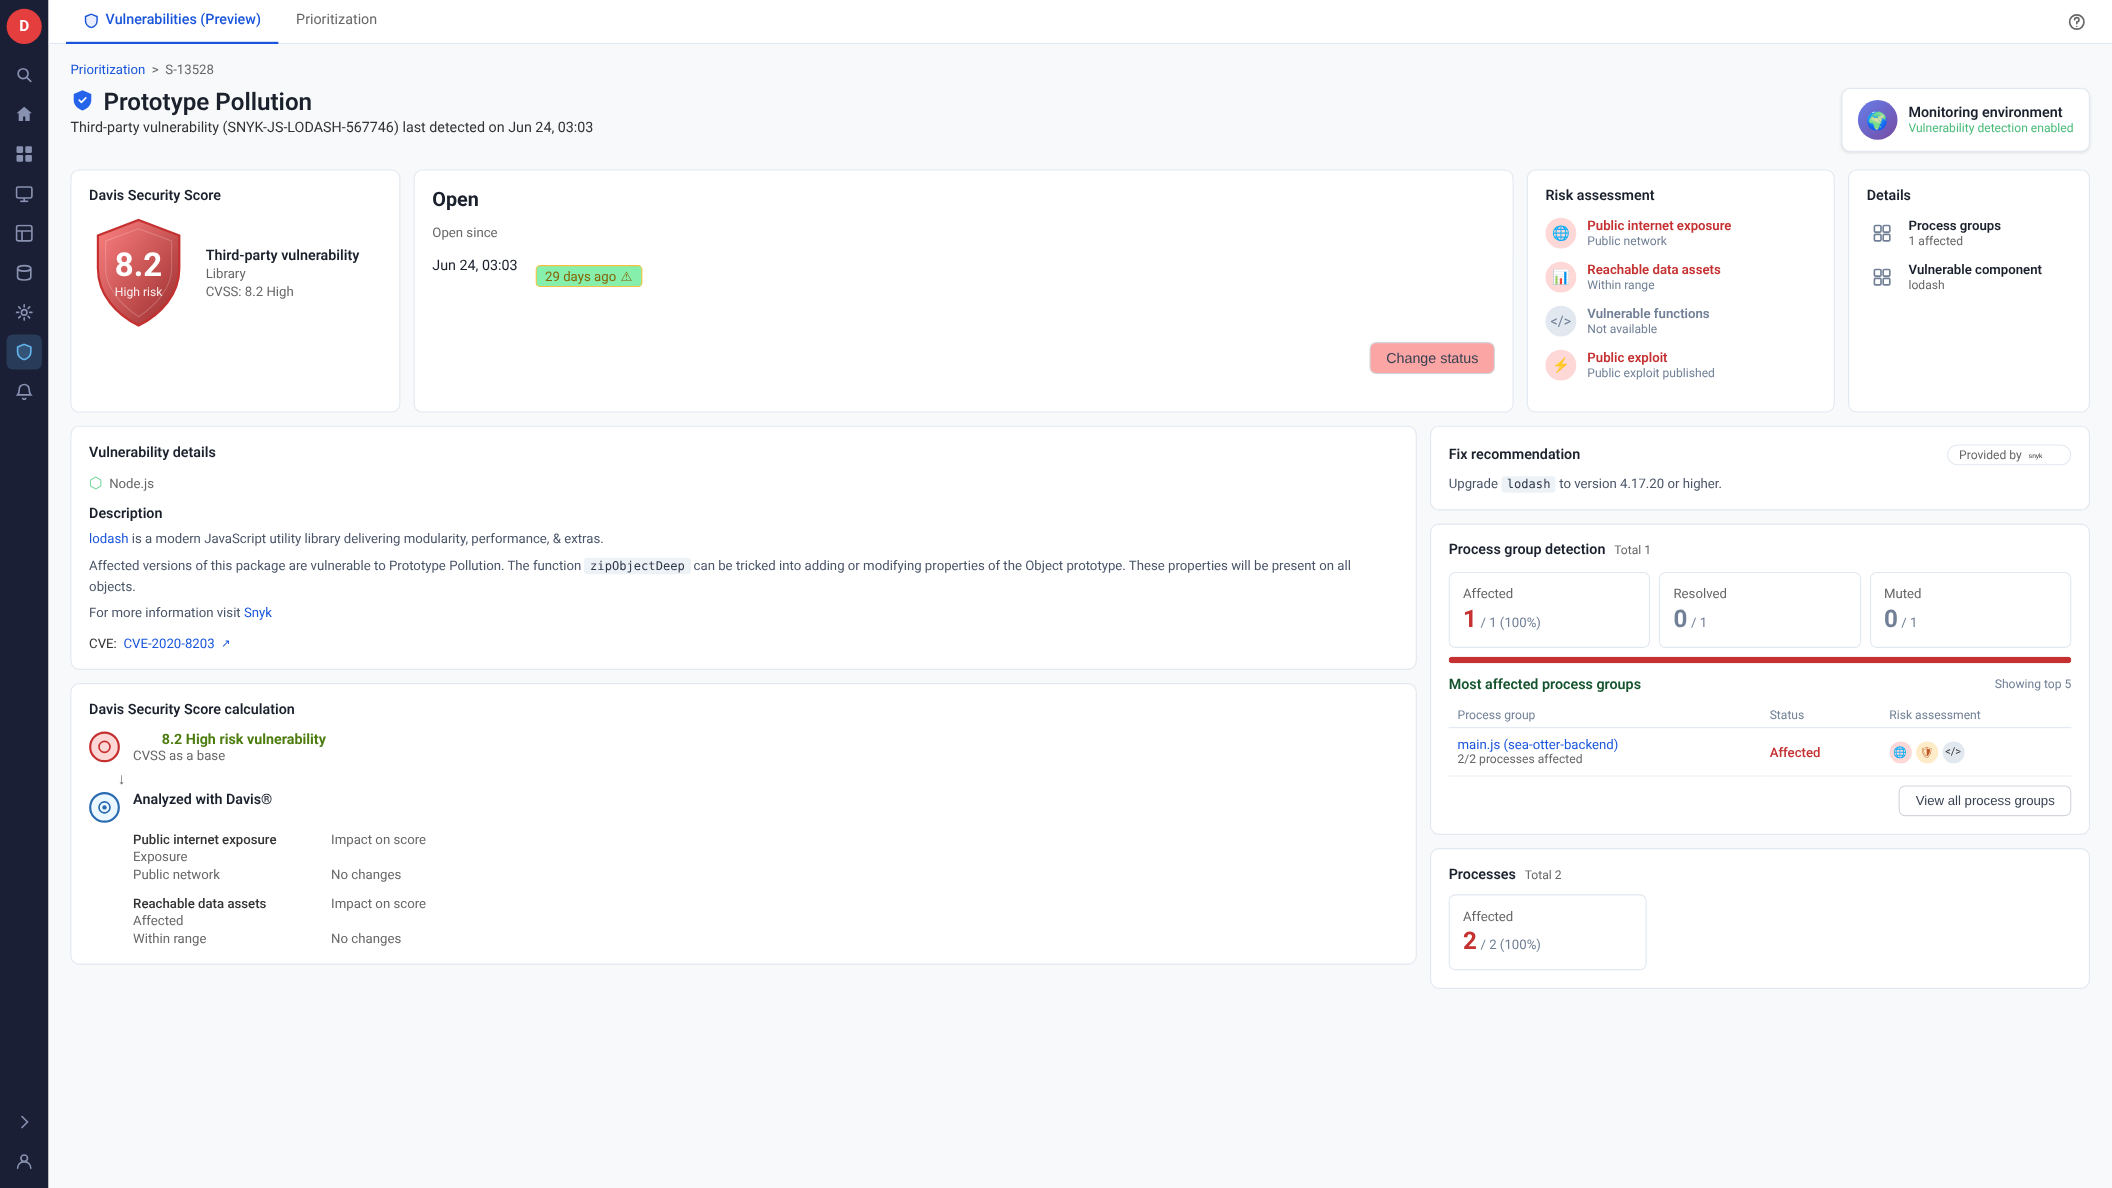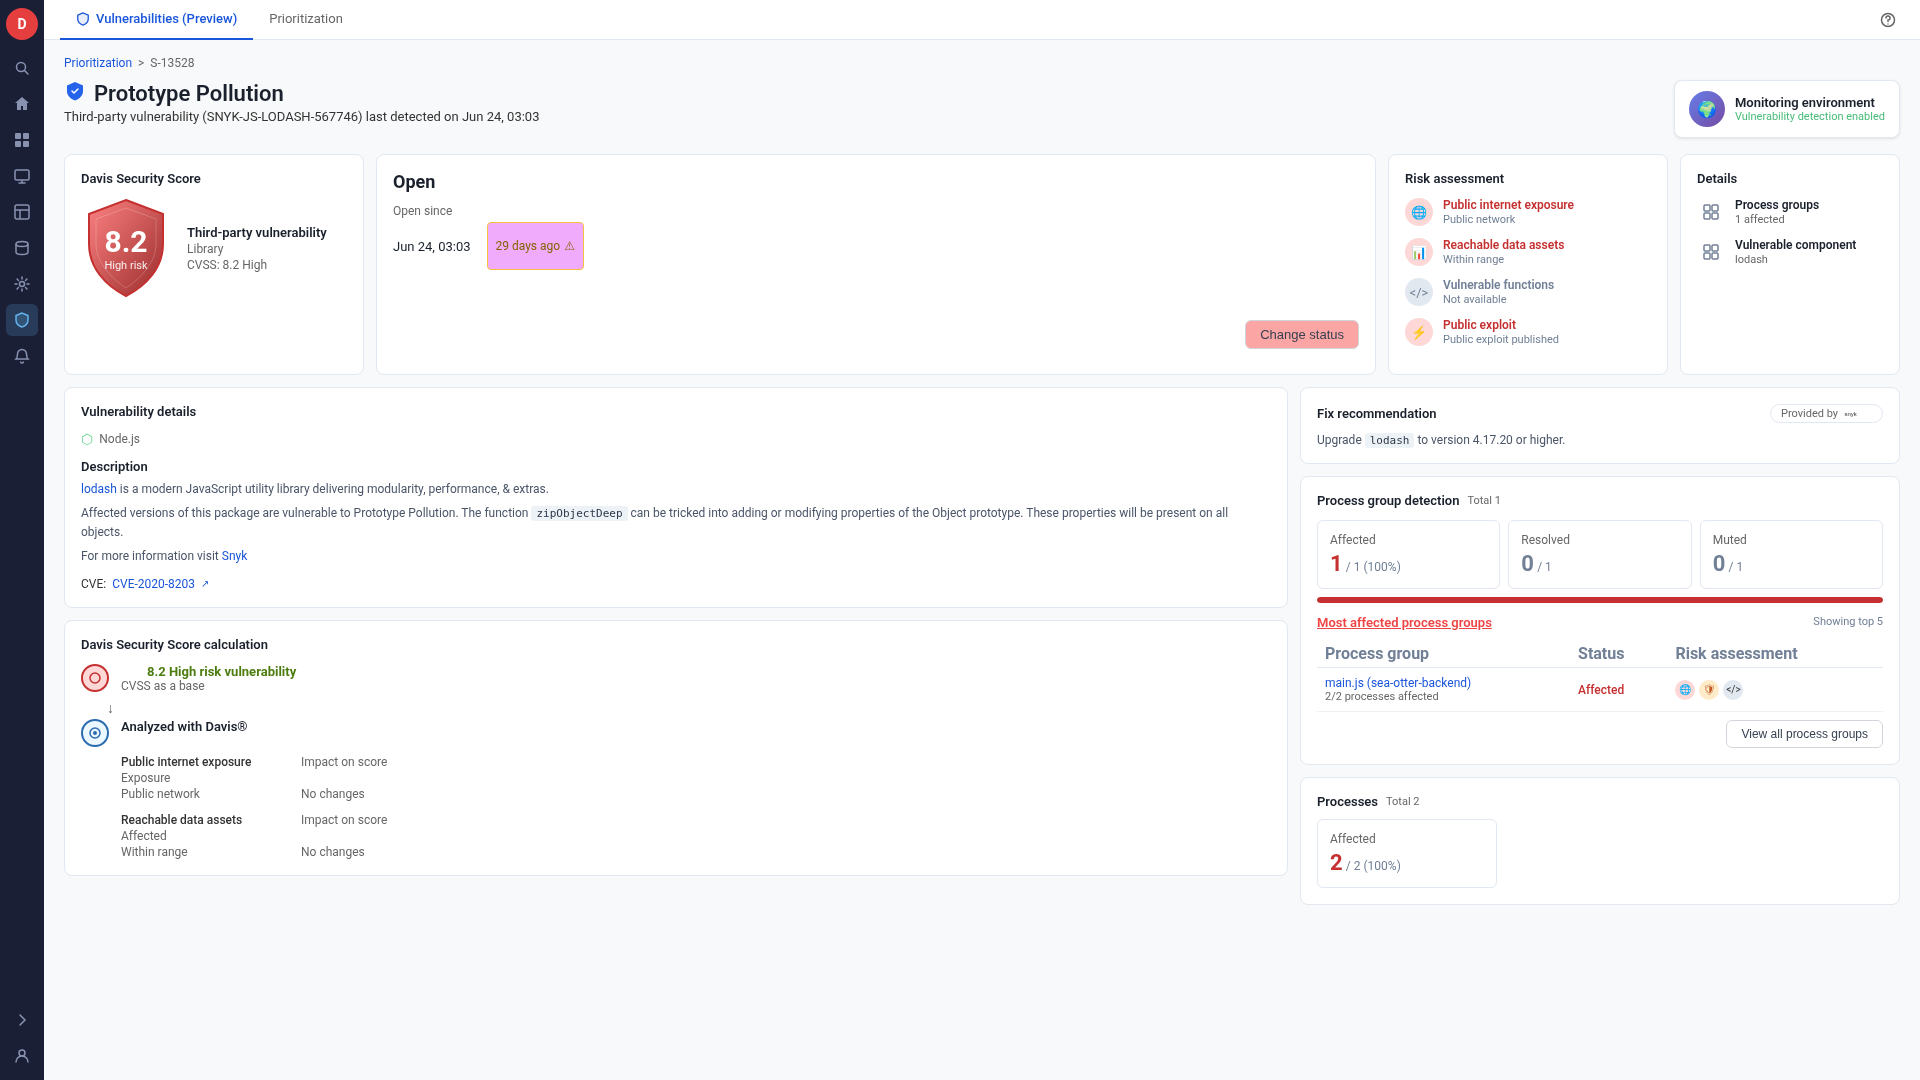--- a/index.html
+++ b/index.html
@@ -39,21 +39,21 @@
 
     
     .card { background: white; border-radius: 8px; padding: 16px; border: 1px solid #e2e8f0; }
     .card-title { font-size: 13px; font-weight: 600; color: #1a202c; margin-bottom: 12px; }
     .score-content { display: flex; align-items: center; gap: 16px; }
     .shield-score { position: relative; width: 90px; height: 100px; display: flex; align-items: center; justify-content: center; }
     .score-details { display: flex; flex-direction: column; gap: 2px; }
     .score-type { font-size: 13px; font-weight: 600; color: #1a202c; }
     .score-subtype { font-size: 12px; color: #666; }
     .score-cvss { font-size: 12px; color: #666; }
-    .days-badge { display: inline-flex; align-items: center; gap: 4px; background: #f0abfc; border: 1px solid #f6c23e; color: #856404; border-radius: 4px; padding: 16px 8px; font-size: 12px; margin-left: 8px; }
+    .days-badge { display: inline-flex; align-items: center; gap: 4px; background: #86efac; border: 1px solid #f6c23e; color: #856404; border-radius: 4px; padding: 2px 8px; font-size: 12px; margin-left: 8px; margin-top: 19px; }
     .change-status-btn { display: inline-flex; align-items: center; background: #fca5a5; border: 1px solid #d1d5db; border-radius: 6px; padding: 6px 14px; font-size: 13px; cursor: pointer; color: #374151; margin-top: 60px; float: right; }
     .risk-item { display: flex; align-items: flex-start; gap: 10px; margin-bottom: 12px; }
     .risk-icon { width: 28px; height: 28px; border-radius: 50%; display: flex; align-items: center; justify-content: center; flex-shrink: 0; font-size: 13px; }
     .risk-icon.red { background: #fed7d7; color: #c53030; }
     .risk-icon.gray { background: #e2e8f0; color: #718096; }
     .risk-text { display: flex; flex-direction: column; gap: 1px; }
     .risk-name { font-size: 12px; font-weight: 600; color: #c53030; }
     .risk-name.gray { color: #718096; }
     .risk-desc { font-size: 11px; color: #718096; }
     .detail-item { display: flex; align-items: flex-start; gap: 10px; margin-bottom: 12px; }
@@ -78,24 +78,24 @@
     .stat-label { font-size: 12px; color: #666; margin-bottom: 4px; }
     .stat-value { font-size: 22px; font-weight: 700; }
     .stat-value.red { color: #c53030; }
     .stat-value.gray { color: #718096; }
     .stat-subvalue { font-size: 12px; color: #718096; display: inline; }
     .progress-bar { height: 6px; background: #e2e8f0; border-radius: 3px; margin-bottom: 12px; overflow: hidden; }
     .progress-fill { height: 100%; background: #c53030; border-radius: 3px; }
 
     
     .table-header { display: flex; justify-content: space-between; margin-bottom: 10px; }
-    .table-title { font-size: 13px; font-weight: 600; color: #ef4444; text-decoration: underline; }
+    .table-title { font-size: 13px; font-weight: 600; color: #14532d; }
     .showing-badge { font-size: 11px; color: #718096; }
     .process-table { width: 100%; border-collapse: collapse; }
-    .process-table th { text-align: left; font-size: 16px; color: #718096; font-weight: 700; padding: 4px 8px; border-bottom: 1px solid #e2e8f0; }
+    .process-table th { text-align: left; font-size: 11px; color: #718096; font-weight: 400; padding: 4px 8px; border-bottom: 1px solid #e2e8f0; }
     .process-table td { padding: 8px 8px; font-size: 12px; border-bottom: 1px solid #f0f0f0; }
     .process-name { color: #1a56db; text-decoration: none; font-size: 12px; }
     .process-affected { font-size: 11px; color: #666; }
     .status-affected { color: #c53030; font-size: 12px; font-weight: 500; }
     .risk-icons { display: flex; gap: 4px; align-items: center; }
     .risk-icon-small { width: 20px; height: 20px; border-radius: 50%; display: flex; align-items: center; justify-content: center; font-size: 10px; }
     .risk-icon-small.red { background: #fed7d7; color: #c53030; }
     .risk-icon-small.orange { background: #feebc8; color: #c05621; }
     .view-all-btn { display: flex; justify-content: flex-end; margin-top: 8px; }
     .view-all-btn button { background: white; border: 1px solid #d1d5db; border-radius: 6px; padding: 6px 14px; font-size: 12px; cursor: pointer; color: #374151; }

